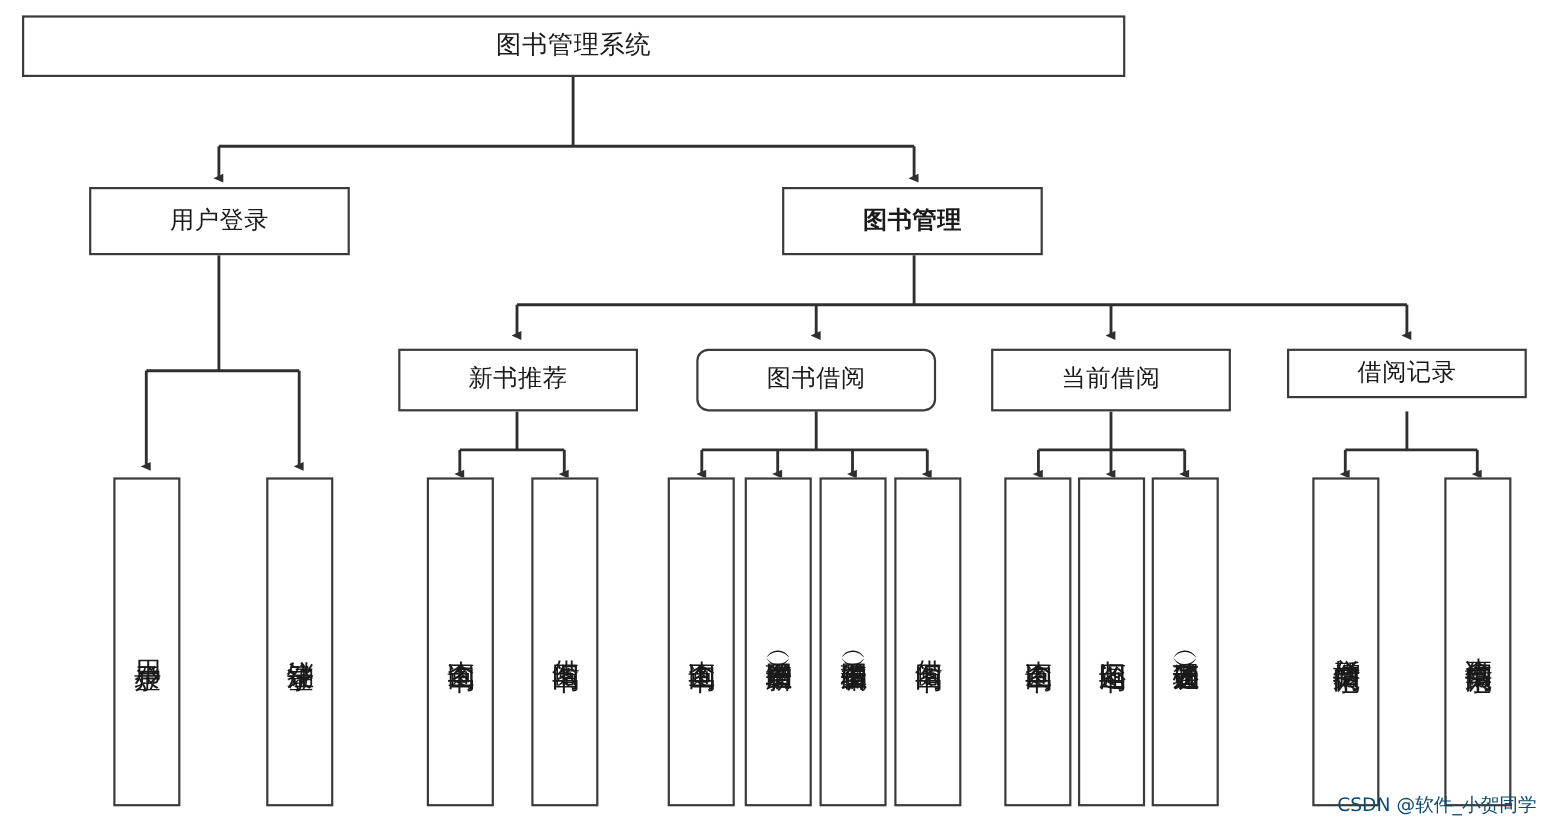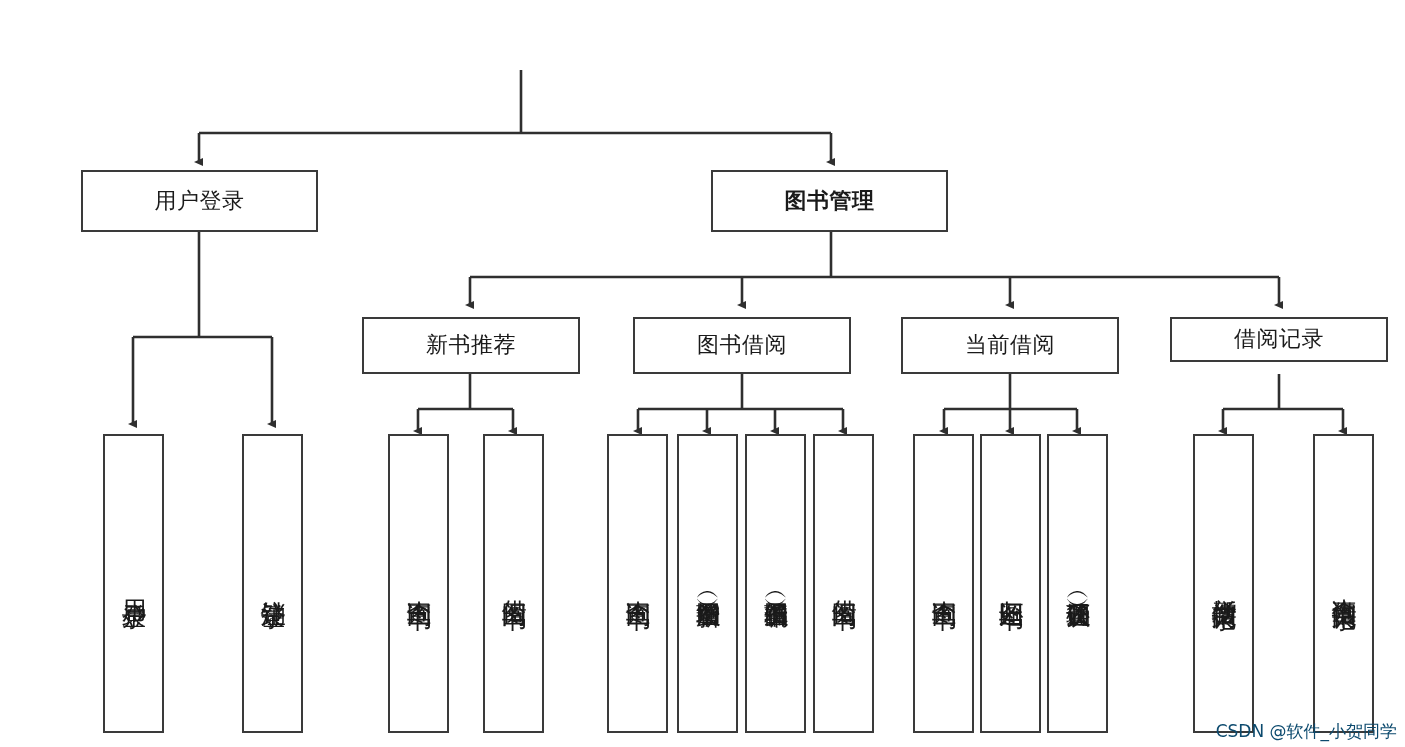--- a/index.html
+++ b/index.html
@@ -126,34 +126,37 @@
       <path d="M1010,409 L1010,431" marker-end="url(#arrow)"></path>
       <path d="M1077,409 L1077,431" marker-end="url(#arrow)"></path>
 
       <path d="M1279,374 L1279,409"></path>
       <path d="M1223,409 L1343,409"></path>
       <path d="M1223,409 L1223,431" marker-end="url(#arrow)"></path>
       <path d="M1343,409 L1343,431" marker-end="url(#arrow)"></path>
     </g>
   </svg>
 
+  <div class="node h root" style="left:20px; top:14px; width:1003px; height:56px;">
+    <span class="lbl">图书管理系统</span>
+  </div>
 
   <div class="node h" style="left:81px; top:170px; width:237px; height:62px;">
     <span class="lbl">用户登录</span>
   </div>
 
   <div class="node h" style="left:711px; top:170px; width:237px; height:62px;font-weight:bold;">
     <span class="lbl">图书管理</span>
   </div>
 
   <div class="node h" style="left:362px; top:317px; width:218px; height:57px;">
     <span class="lbl">新书推荐</span>
   </div>
 
-  <div class="node h" style="left:633px; top:317px; width:218px; height:57px;">
+  <div class="node h" style="left:633px; top:317px; width:218px; height:57px;border-radius:11px;">
     <span class="lbl">图书借阅</span>
   </div>
 
   <div class="node h" style="left:901px; top:317px; width:218px; height:57px;align-items:center;">
     <span class="lbl">当前借阅</span>
   </div>
 
   <div class="node h" style="left:1170px; top:317px; width:218px; height:45px;">
     <span class="lbl">借阅记录</span>
   </div>

